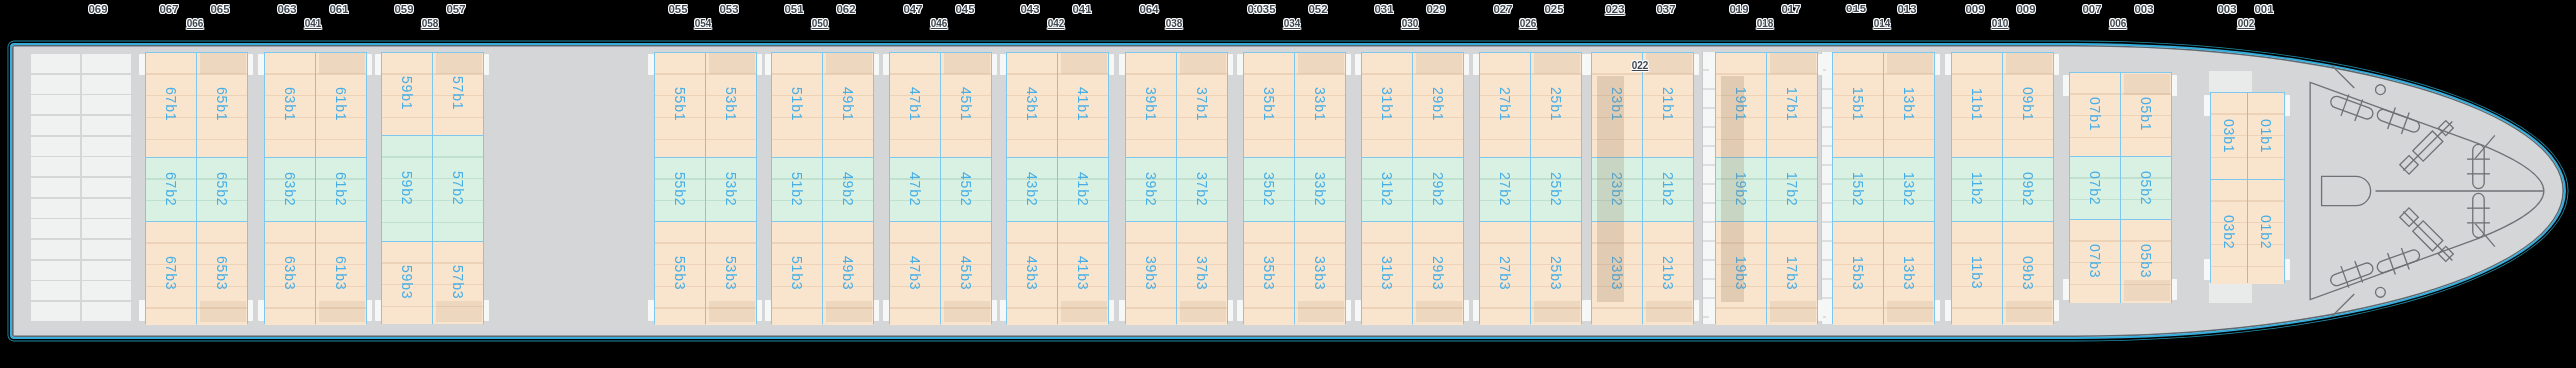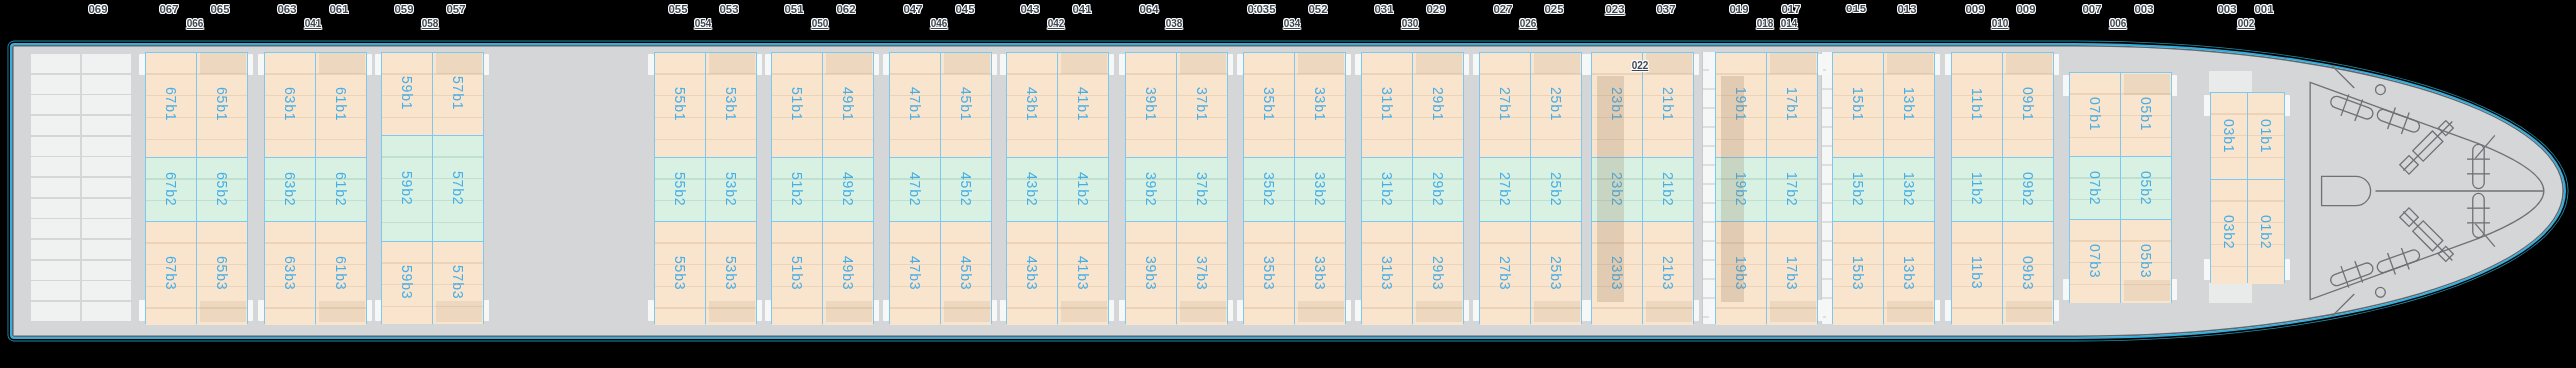--- a/index.html
+++ b/index.html
@@ -100,21 +100,21 @@
       <div class="lbl-odd" style="left: 1436px;">029</div>
       <div class="lbl-even" style="left: 1528px;">026</div>
       <div class="lbl-odd" style="left: 1503px;">027</div>
       <div class="lbl-odd" style="left: 1554px;">025</div>
       <div class="lbl-even" style="left: 1640px; margin-top: 42px;">022</div>
       <div class="lbl-odd" style="left: 1615px; text-decoration: underline;">023</div>
       <div class="lbl-odd" style="left: 1666px;">037</div>
       <div class="lbl-even" style="left: 1765px;">018</div>
       <div class="lbl-odd" style="left: 1739px;">019</div>
       <div class="lbl-odd" style="left: 1791px;">017</div>
-      <div class="lbl-even" style="left: 1789px;">014</div>
+      <div class="lbl-even" style="left: 1882px;">014</div>
       <div class="lbl-odd" style="left: 1856px; font-family: Liberation Mono, monospace;">015</div>
       <div class="lbl-odd" style="left: 1907px;">013</div>
       <div class="lbl-even" style="left: 2000px;">010</div>
       <div class="lbl-odd" style="left: 1975px;">009</div>
       <div class="lbl-odd" style="left: 2026px;">009</div>
       <div class="lbl-even" style="left: 2118px;">006</div>
       <div class="lbl-odd" style="left: 2092px;">007</div>
       <div class="lbl-odd" style="left: 2144px;">003</div>
       <div class="lbl-even" style="left: 2246px;">002</div>
       <div class="lbl-odd" style="left: 2227px;">003</div>

